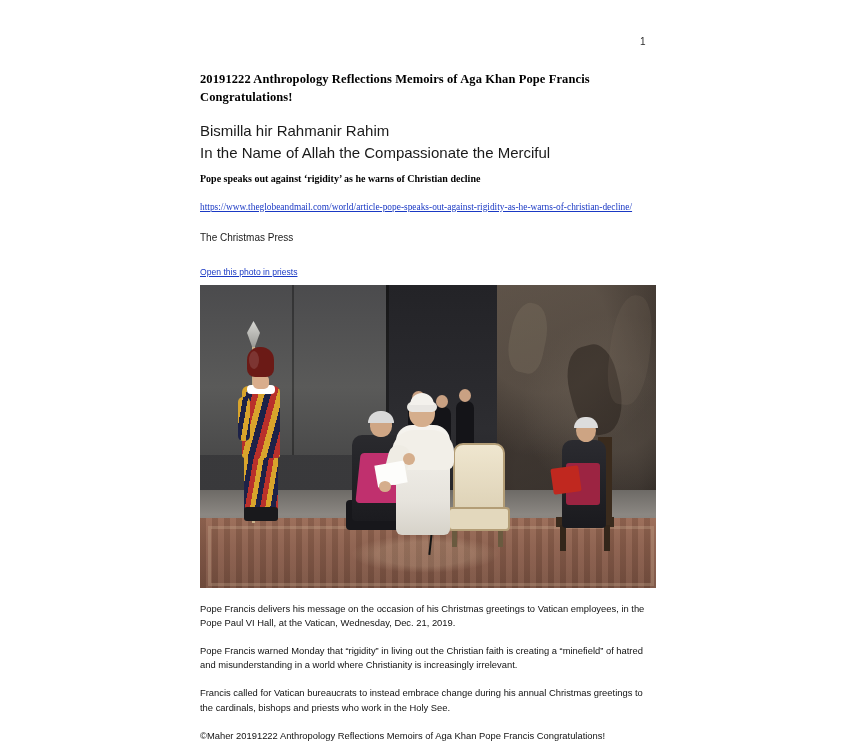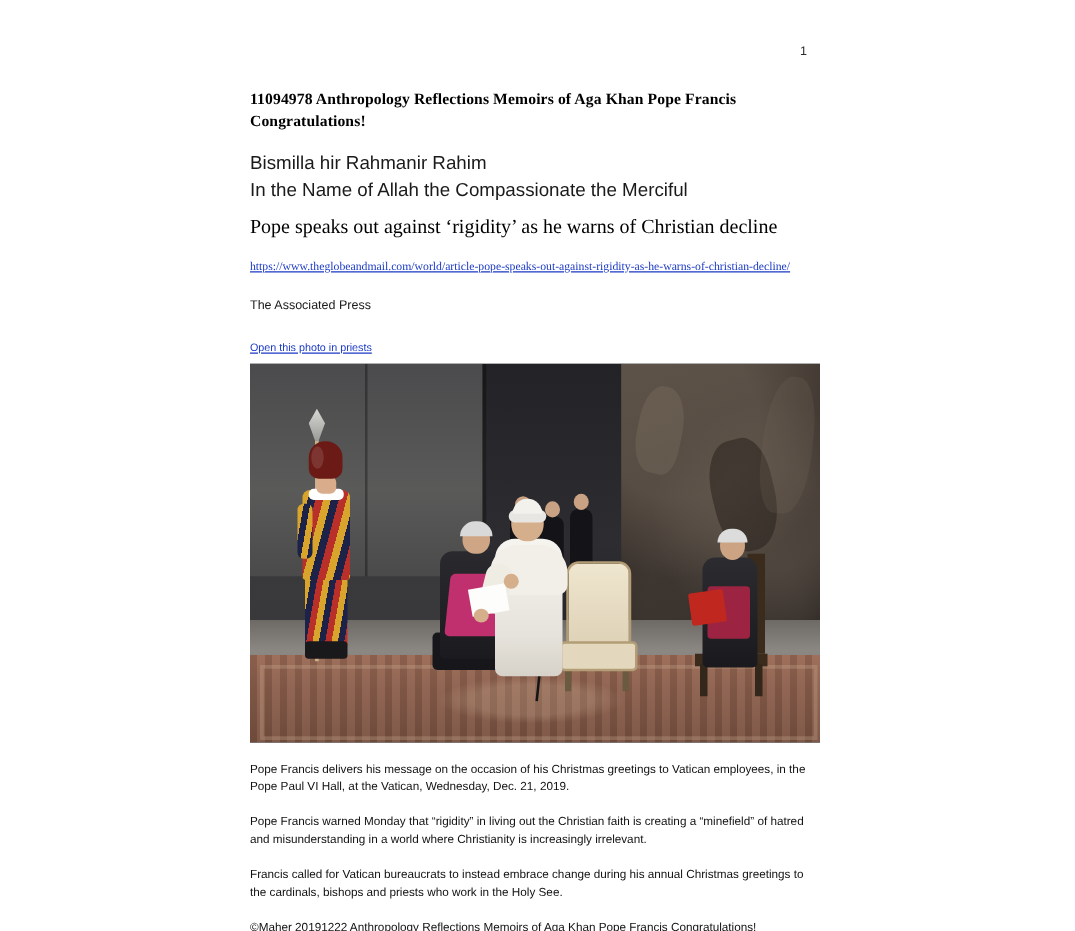--- a/index.html
+++ b/index.html
@@ -51,22 +51,22 @@
   .bismillah {
     font-family: "Liberation Sans", sans-serif;
     font-size: 15px;
     line-height: 1.42;
     color: #1a1a1a;
     margin: 0 0 10px 0;
   }
   .bismillah div { margin: 0; }
   .headline {
     font-family: "Liberation Serif", serif;
-    font-weight: normal;
-    font-size: 16px;
+    font-weight: bold;
+    font-size: 10px;
     color: #000000;
     margin: 0 0 16px 0;
   }
   .link {
     font-family: Liberation Serif, serif;
     font-size: 9.4px;
     line-height: 1.5;
     color: #1a39c4;
     text-decoration: underline;
     word-break: break-all;
@@ -220,32 +220,32 @@
 </style>
 </head>
 <body>
 
 <div class="page">
 
   <div class="page-number">1</div>
 
   <div class="content">
 
-    <div class="doc-title">11094978 Anthropology Reflections Memoirs of Aga Khan Pope Francis Congratulations!</div>
+    <div class="doc-title">20191222 Anthropology Reflections Memoirs of Aga Khan Pope Francis Congratulations!</div>
 
     <div class="bismillah">
       <div>Bismilla hir Rahmanir Rahim</div>
       <div>In the Name of Allah the Compassionate the Merciful</div>
     </div>
 
     <div class="headline">Pope speaks out against ‘rigidity’ as he warns of Christian decline</div>
 
     <a class="link" href="#">https://www.theglobeandmail.com/world/article-pope-speaks-out-against-rigidity-as-he-warns-of-christian-decline/</a>
 
-    <div class="byline">The Associated Press</div>
+    <div class="byline">The Christmas Press</div>
 
     <a class="gallery-link" href="#">Open this photo in priests</a>
 
     <div class="photo-wrap">
       <div class="ph ph-wall"></div>
       <div class="ph ph-wall-panel-l"></div>
       <div class="ph ph-wall-seam"></div>
       <div class="ph ph-darkwall"></div>
       <div class="ph ph-wall-seam2"></div>
       <div class="ph ph-rock"></div>

